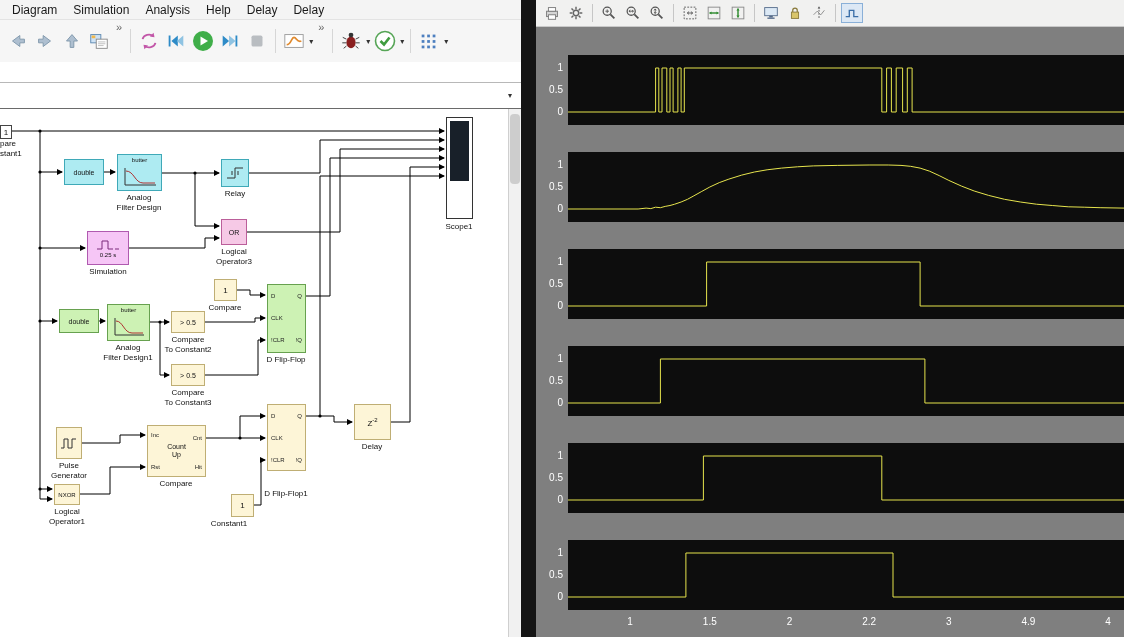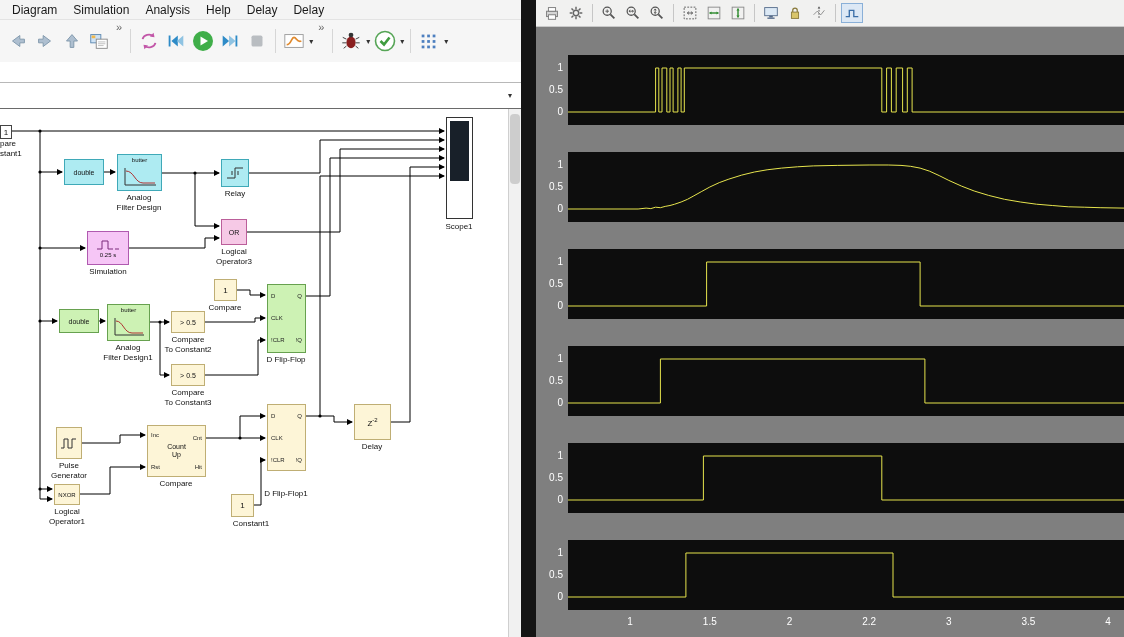--- a/index.html
+++ b/index.html
@@ -335,21 +335,21 @@
       <div class="cap" style="left:256px;top:380px;width:60px">D Flip-Flop1</div>
 
       <div class="blk cream f8" style="left:354px;top:295px;width:37px;height:36px">
         <span><span>Z</span><sup>-2</sup></span>
       </div>
       <div class="cap" style="left:352px;top:333px;width:40px">Delay</div>
 
       <div class="blk cream f8" style="left:231px;top:385px;width:23px;height:23px">
         <span>1</span>
       </div>
-      <div class="cap" style="left:226px;top:410px;width:50px">Constant1</div>
+      <div class="cap" style="left:204px;top:410px;width:50px">Constant1</div>
 
       <div class="blk cream f6" style="left:54px;top:375px;width:26px;height:21px">
         <span>NXOR</span>
       </div>
       <div class="cap" style="left:42px;top:398px;width:50px">Logical
 Operator1</div>
 
       <div class="blk scopeblk" style="left:446px;top:8px;width:27px;height:102px">
         <div class="scope-screen"></div>
       </div>
@@ -484,18 +484,18 @@
         <div class="ylab" style="top: 542px; color: rgb(255, 255, 255);">0.5</div>
         <div class="ylab" style="top: 520px; color: rgb(255, 255, 255);">1</div>
         <div class="panel" style="top: 513px; background: rgb(13, 13, 13);"><svg width="556" height="70">
             <path d="M0 57.0 H117.9 V13.0 H325.0 V57.0 H556" fill="none" stroke="#e6e44d" stroke-width="1"></path>
           </svg></div>
         <div class="xlab" style="left: 79.1318px; top: 589px; color: rgb(255, 255, 255);">1</div>
         <div class="xlab" style="left: 158.788px; top: 589px; color: rgb(255, 255, 255);">1.5</div>
         <div class="xlab" style="left: 238.444px; top: 589px; color: rgb(255, 255, 255);">2</div>
         <div class="xlab" style="left: 318.1px; top: 589px; color: rgb(255, 255, 255);">2.2</div>
         <div class="xlab" style="left: 397.756px; top: 589px; color: rgb(255, 255, 255);">3</div>
-        <div class="xlab" style="left: 477.413px; top: 589px; color: rgb(255, 255, 255);">3.5</div>
+        <div class="xlab" style="left: 477.413px; top: 589px; color: rgb(255, 255, 255);">4.9</div>
         <div class="xlab" style="left: 557.069px; top: 589px; color: rgb(255, 255, 255);">4</div>
       </div>
   </div>
 
 </div>
 
 </body></html>

